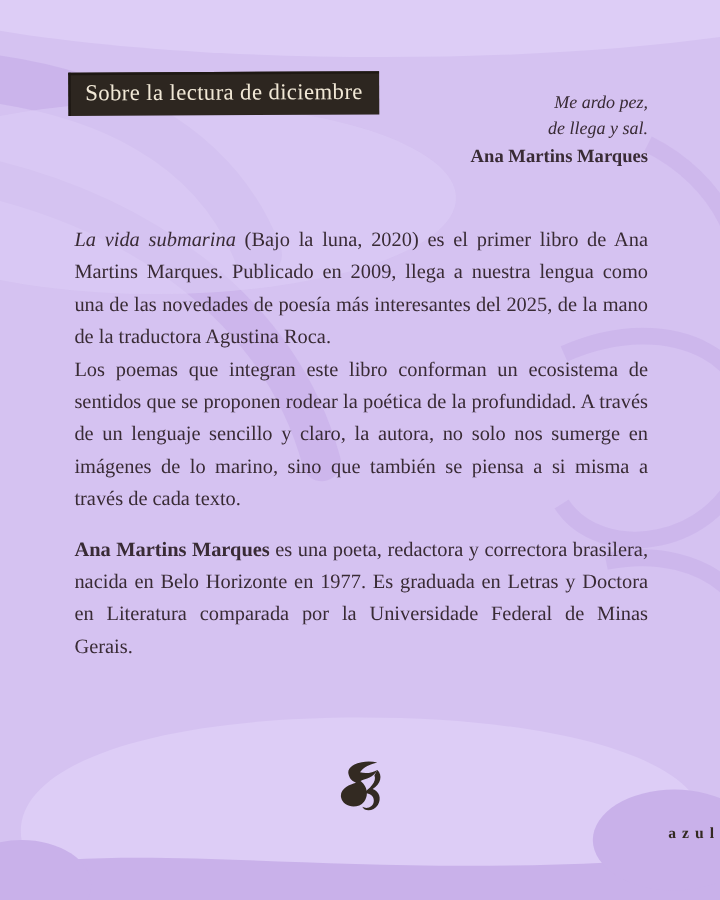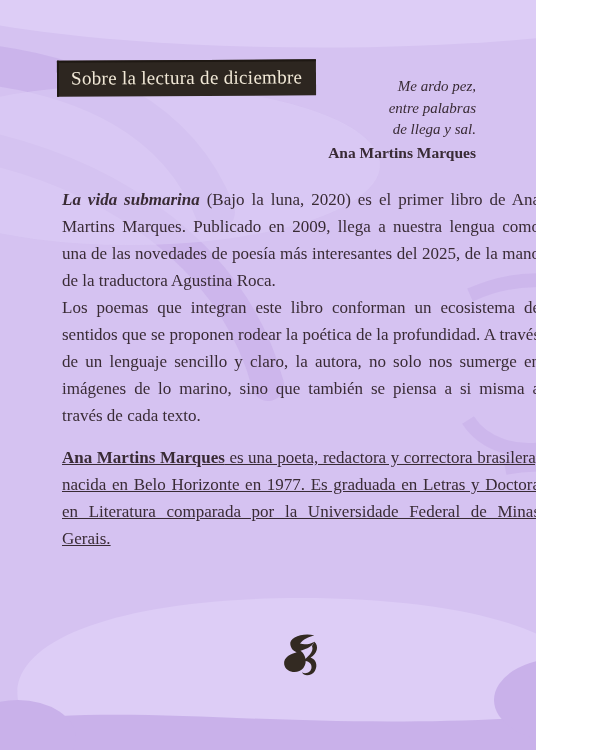--- a/index.html
+++ b/index.html
@@ -1,20 +1,20 @@
 <!DOCTYPE html>
 <html><head>
 <meta charset="utf-8">
 <style>
   html, body { margin: 0; padding: 0; }
   body { font-family: "Liberation Serif", serif; }
 
   .page {
     position: relative;
-    width: 536px;
+    width: 600px;
     height: 750px;
     overflow: hidden;
     background: #d5c2f1;
   }
 
   .bg {
     position: absolute;
     inset: 0;
     pointer-events: none;
   }
@@ -62,22 +62,22 @@
     position: absolute;
     left: 62px;
     top: 186px;
     width: 478px;
     color: #392b35;
     font-size: 17px;
     line-height: 27px;
     text-align: justify;
   }
   .content p { margin: 0; }
-  .content p.para3 { margin-top: 15px; text-decoration: underline; }
-  .lead-italic { font-style: italic; font-weight: bold; }
+  .content p.para3 { margin-top: 15px; }
+  .lead-italic { font-style: italic; font-weight: normal; }
 
   
   .footer {
     position: absolute;
     left: 0;
     top: 630px;
     width: 600px;
     text-align: right;
   }
   .footer svg { display: block; margin: 0 auto; }
@@ -118,21 +118,20 @@
     <ellipse cx="18" cy="738" rx="58" ry="38" fill="#c9b1ea"></ellipse>
     <ellipse cx="562" cy="700" rx="68" ry="42" fill="#c9b1ea"></ellipse>
   </svg>
 
   <div class="title-box">
     <span>Sobre la lectura de diciembre</span>
   </div>
 
   <div class="epigraph">
     <div class="ep-line">Me ardo pez,</div>
-    <div class="ep-line">entre palabras</div>
     <div class="ep-line">de llega y sal.</div>
     <div class="ep-attr">Ana Martins Marques</div>
   </div>
 
   <div class="content">
     <p><span class="lead-italic">La vida submarina</span><span> (Bajo la luna, 2020) es el primer libro de Ana Martins Marques. Publicado en 2009, llega a nuestra lengua como una de las novedades de poesía más interesantes del 2025, de la mano de la traductora Agustina Roca.</span></p>
     <p>Los poemas que integran este libro conforman un ecosistema de sentidos que se proponen rodear la poética de la profundidad. A través de un lenguaje sencillo y claro, la autora, no solo nos sumerge en imágenes de lo marino, sino que también se piensa a si misma a través de cada texto.</p>
     <p class="para3"><strong>Ana Martins Marques</strong><span> es una poeta, redactora y correctora brasilera, nacida en Belo Horizonte en 1977. Es graduada en Letras y Doctora en Literatura comparada por la Universidade Federal de Minas Gerais.</span></p>
   </div>
 

